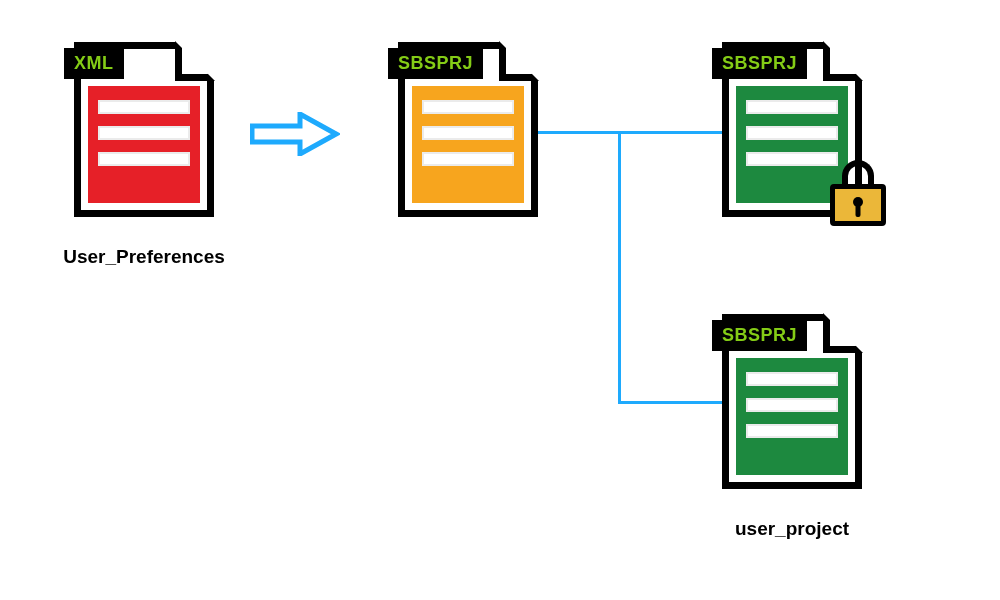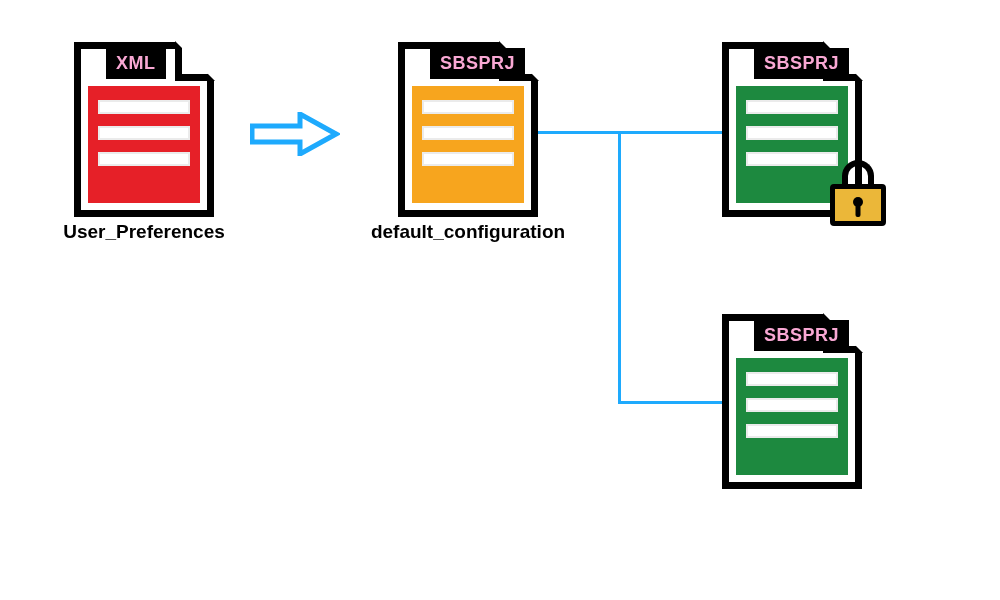--- a/index.html
+++ b/index.html
@@ -51,30 +51,29 @@
     margin: 12px 10px 0 10px;
     border: 2px solid rgba(0,0,0,0.08);
     box-sizing: border-box;
   }
   .file-bar:first-child { margin-top: 14px; }
   .file-tag {
     position: absolute;
     left: -10px;
     top: 6px;
     background: #000;
-    color: #f9a8d4;
+    color: #84cc16;
     font-weight: 900;
     font-size: 18px;
     padding: 5px 10px 5px 10px;
     letter-spacing: 0.5px;
-    margin-left: 42px;
   }
   .file-label {
     position: absolute;
-    top: 179px;
+    top: 204px;
     left: 50%;
     transform: translateX(-50%);
     font-weight: 700;
     font-size: 19px;
     white-space: nowrap;
     text-align: center;
   }
 
   
   .arrow {
@@ -162,21 +161,20 @@
 
 <div class="file-icon" style="left:398px; top:42px;">
   <div class="file-outline"></div>
   <div class="file-corner"></div>
   <div class="file-fill" style="background:#f7a51e;">
     <div class="file-bar"></div>
     <div class="file-bar"></div>
     <div class="file-bar"></div>
   </div>
   <div class="file-tag">SBSPRJ</div>
-  <div class="file-label">default_configuration</div>
 </div>
 
 <div class="connector" style="left:538px; top:131px; width:184px; height:3px;"></div>
 
 <div class="connector" style="left:618px; top:131px; width:3px; height:272px;"></div>
 
 <div class="connector" style="left:618px; top:401px; width:104px; height:3px;"></div>
 
 <div class="file-icon" style="left:722px; top:42px;">
   <div class="file-outline"></div>
@@ -198,13 +196,14 @@
 
 <div class="file-icon" style="left:722px; top:314px;">
   <div class="file-outline"></div>
   <div class="file-corner"></div>
   <div class="file-fill" style="background:#1d893f;">
     <div class="file-bar"></div>
     <div class="file-bar"></div>
     <div class="file-bar"></div>
   </div>
   <div class="file-tag">SBSPRJ</div>
+  <div class="file-label">user_project</div>
 </div>
 
 </body></html>

